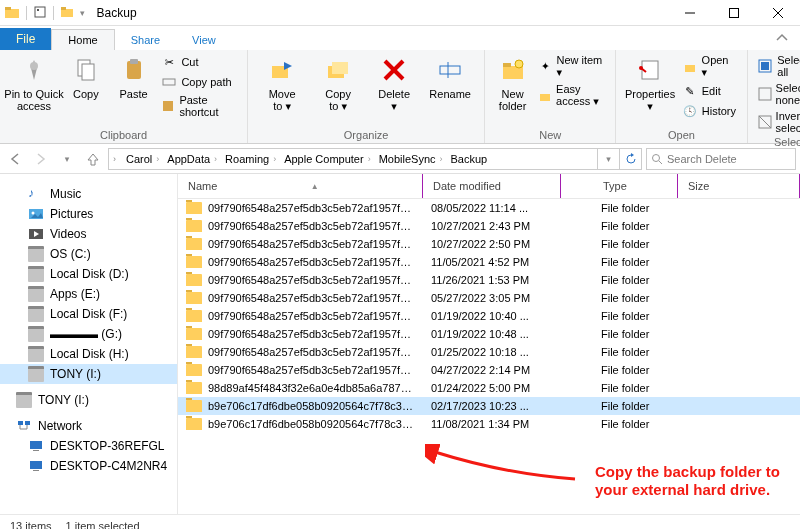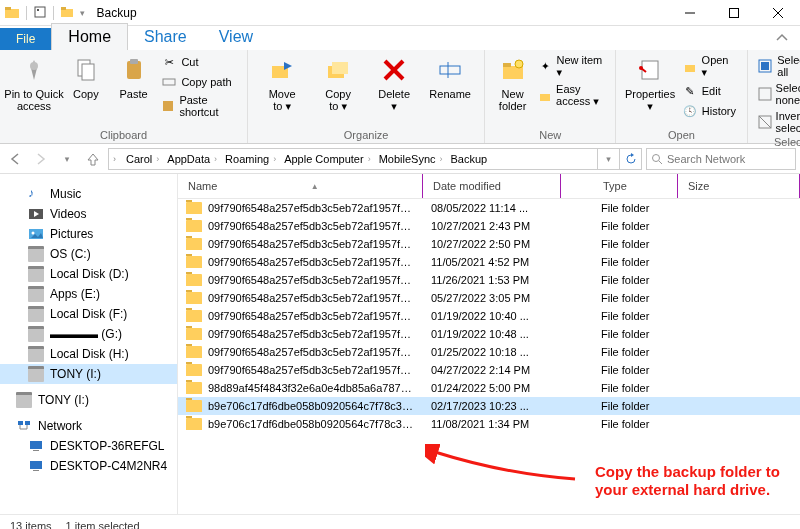--- a/index.html
+++ b/index.html
@@ -10,21 +10,21 @@
   .titlebar { height:26px; display:flex; align-items:center; padding:0 0 0 4px; border-bottom:1px solid #e0e0e0; }
   .qat { display:flex; gap:4px; align-items:center; }
   .qat-sep { width:1px; height:14px; background:#ccc; margin:0 2px; }
   .titlebar .title { margin-left:12px; font-size:12px; }
   .titlebar .winbtns { margin-left:auto; display:flex; }
   .winbtn { width:44px; height:26px; display:flex; align-items:center; justify-content:center; }
 
   
   .tabs { height:24px; display:flex; align-items:flex-end; background:#fff; }
   .filetab { background:#1979ca; color:#fef9c3; padding:4px 16px; font-size:12px; }
-  .tab { padding:4px 16px; font-size:16px; color:#1979ca; }
+  .tab { padding:4px 16px; font-size:11px; color:#1979ca; }
   .tab.active { border:1px solid #d0d0d0; border-bottom:none; background:#f5f6f7; color:#000; }
   .tabs .chev { margin-left:auto; padding:4px 12px; }
 
   
   .ribbon { height:94px; background:#f5f6f7; border-bottom:1px solid #d0d0d0; display:flex; font-size:11px; }
   .group { display:flex; flex-direction:column; padding:2px 6px 0 6px; border-right:1px solid #e0e0e0; }
   .group-body { display:flex; align-items:flex-start; flex:1; }
   .group-label { text-align:center; color:#666; font-size:11px; padding-bottom:2px; }
   .big { display:flex; flex-direction:column; align-items:center; width:56px; padding-top:2px; }
   .big .ico { width:32px; height:32px; display:flex; align-items:center; justify-content:center; }
@@ -377,45 +377,45 @@
               <path d="M6 0 L6 4 L9 2 Z" fill="#2a72c4"></path>
             </svg>
           </span>
       </span>
     </div>
     <div class="search">
       <svg width="12" height="12" style="margin-right:4px;">
           <circle cx="5" cy="5" r="3.5" fill="none" stroke="#999"></circle>
           <line x1="8" y1="8" x2="11" y2="11" stroke="#999"></line>
         </svg>
-      <span placeholder="Search Backup">Search Network</span>
+      <span placeholder="Search Backup">Search Delete</span>
     </div>
   </div>
 
   <div class="body">
 
     <div class="tree">
       <div class="tree-item">
           <span class="ti" style="color:#2a72c4">♪</span>
           <span>Music</span>
-        </div>
-      <div class="tree-item">
-          <span class="ti"><svg width="16" height="16">
-              <rect x="1" y="3" width="14" height="10" fill="#555"></rect>
-              <path d="M6 5 L11 8 L6 11 Z" fill="#fff"></path>
-            </svg></span>
-          <span>Videos</span>
         </div>
       <div class="tree-item">
           <span class="ti"><svg width="16" height="16">
               <rect x="1" y="3" width="14" height="10" fill="#4fa9e2"></rect>
               <circle cx="5" cy="7" r="1.5" fill="#fff"></circle>
               <path d="M3 12 L7 8 L10 11 L13 7 L15 12 Z" fill="#2d7bb8"></path>
             </svg></span>
           <span>Pictures</span>
+        </div>
+      <div class="tree-item">
+          <span class="ti"><svg width="16" height="16">
+              <rect x="1" y="3" width="14" height="10" fill="#555"></rect>
+              <path d="M6 5 L11 8 L6 11 Z" fill="#fff"></path>
+            </svg></span>
+          <span>Videos</span>
         </div>
       <div class="tree-item">
           <span class="ti drive"></span>
           <span>OS (C:)</span>
         </div>
       <div class="tree-item">
           <span class="ti drive"></span>
           <span>Local Disk (D:)</span>
         </div>
       <div class="tree-item">

